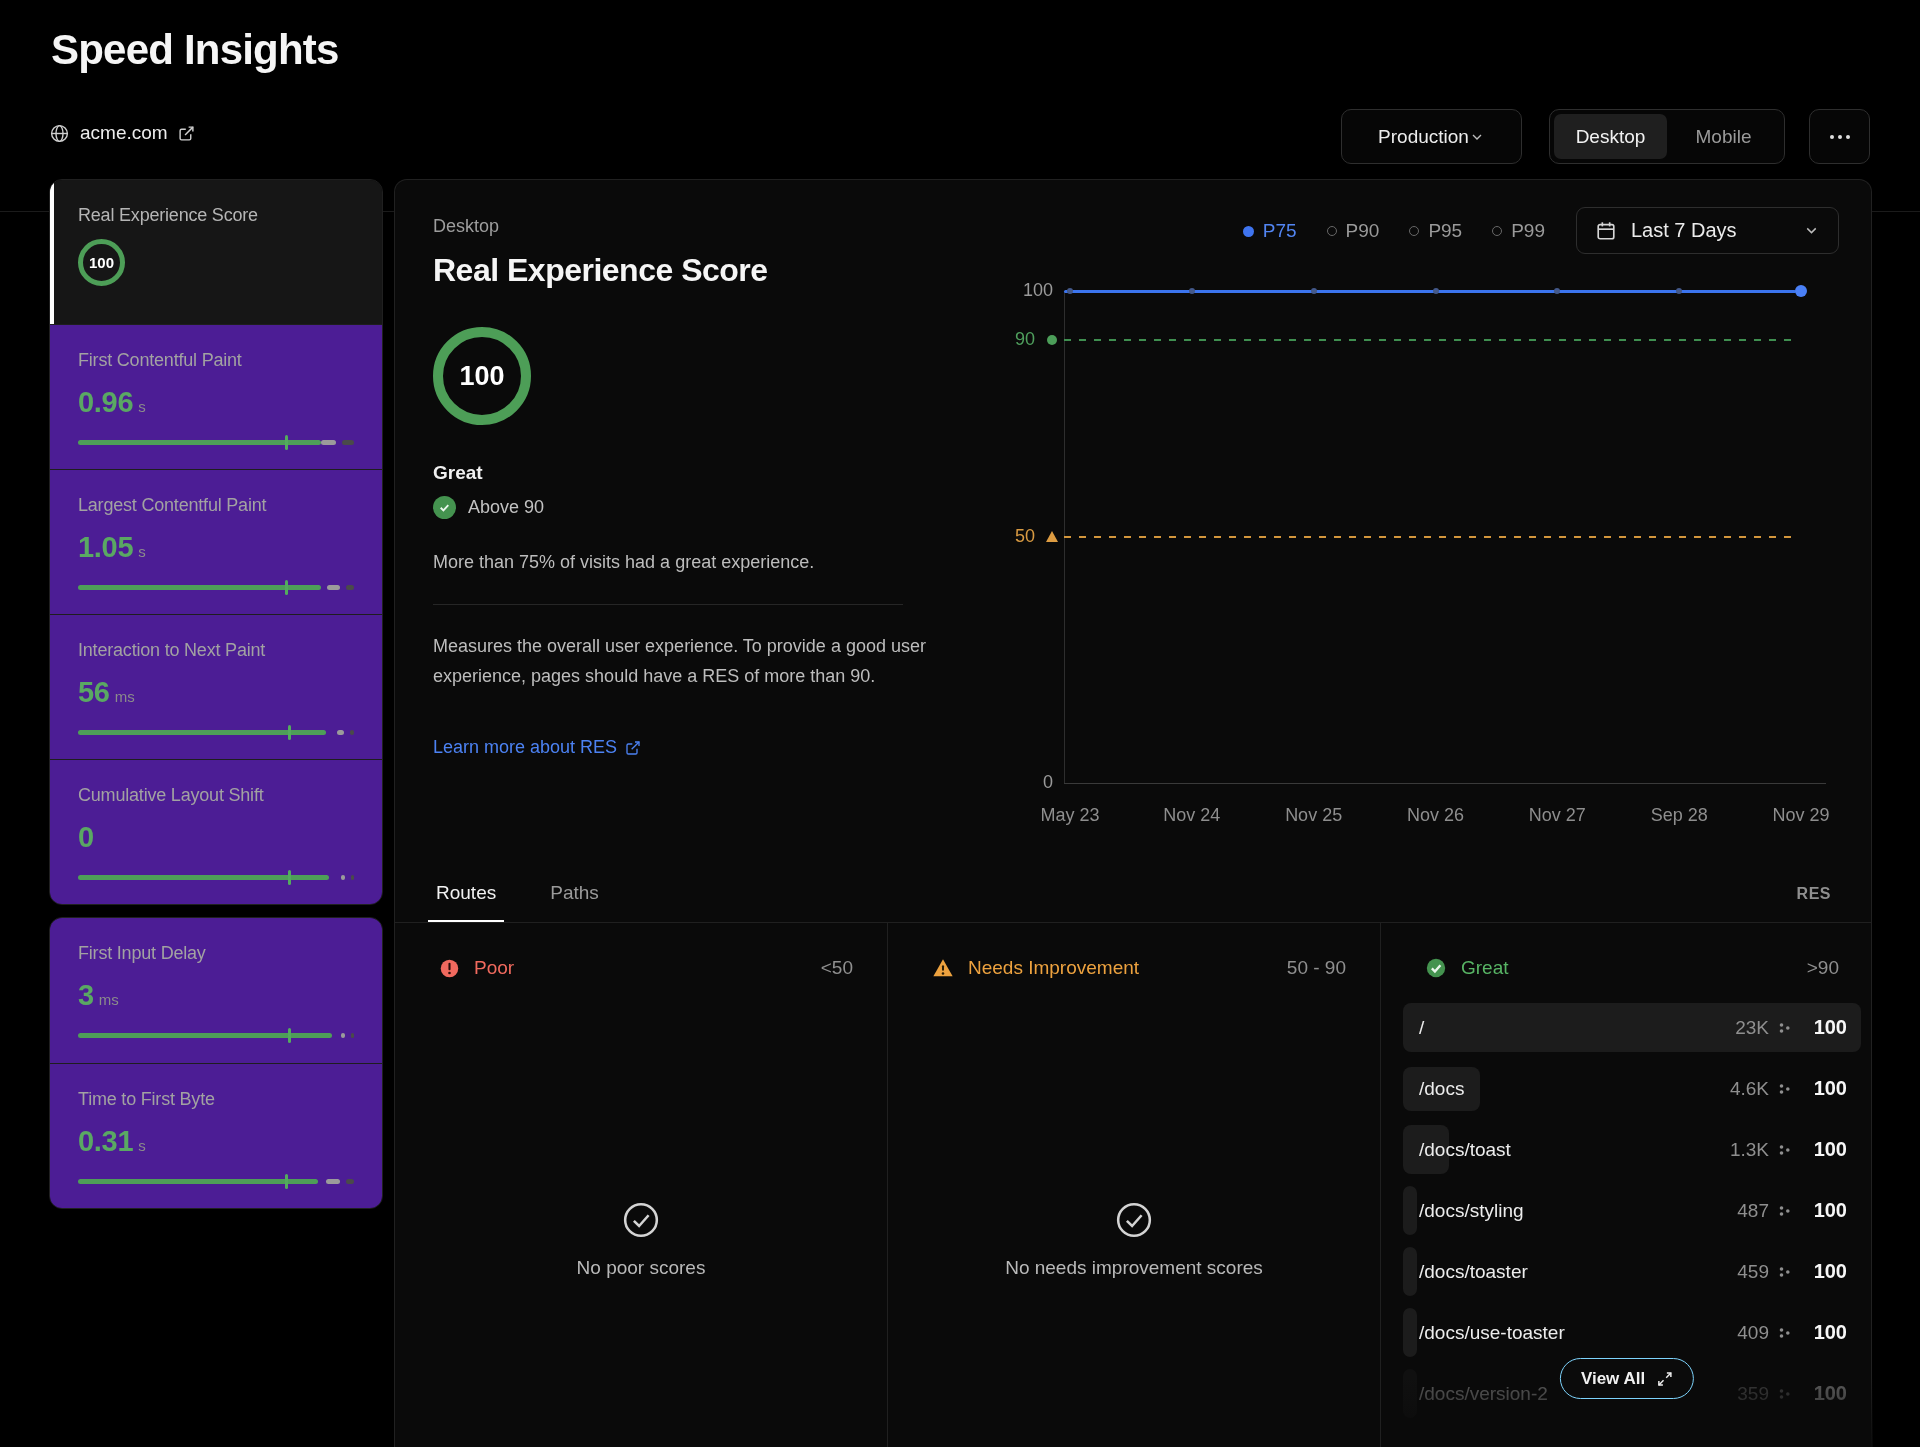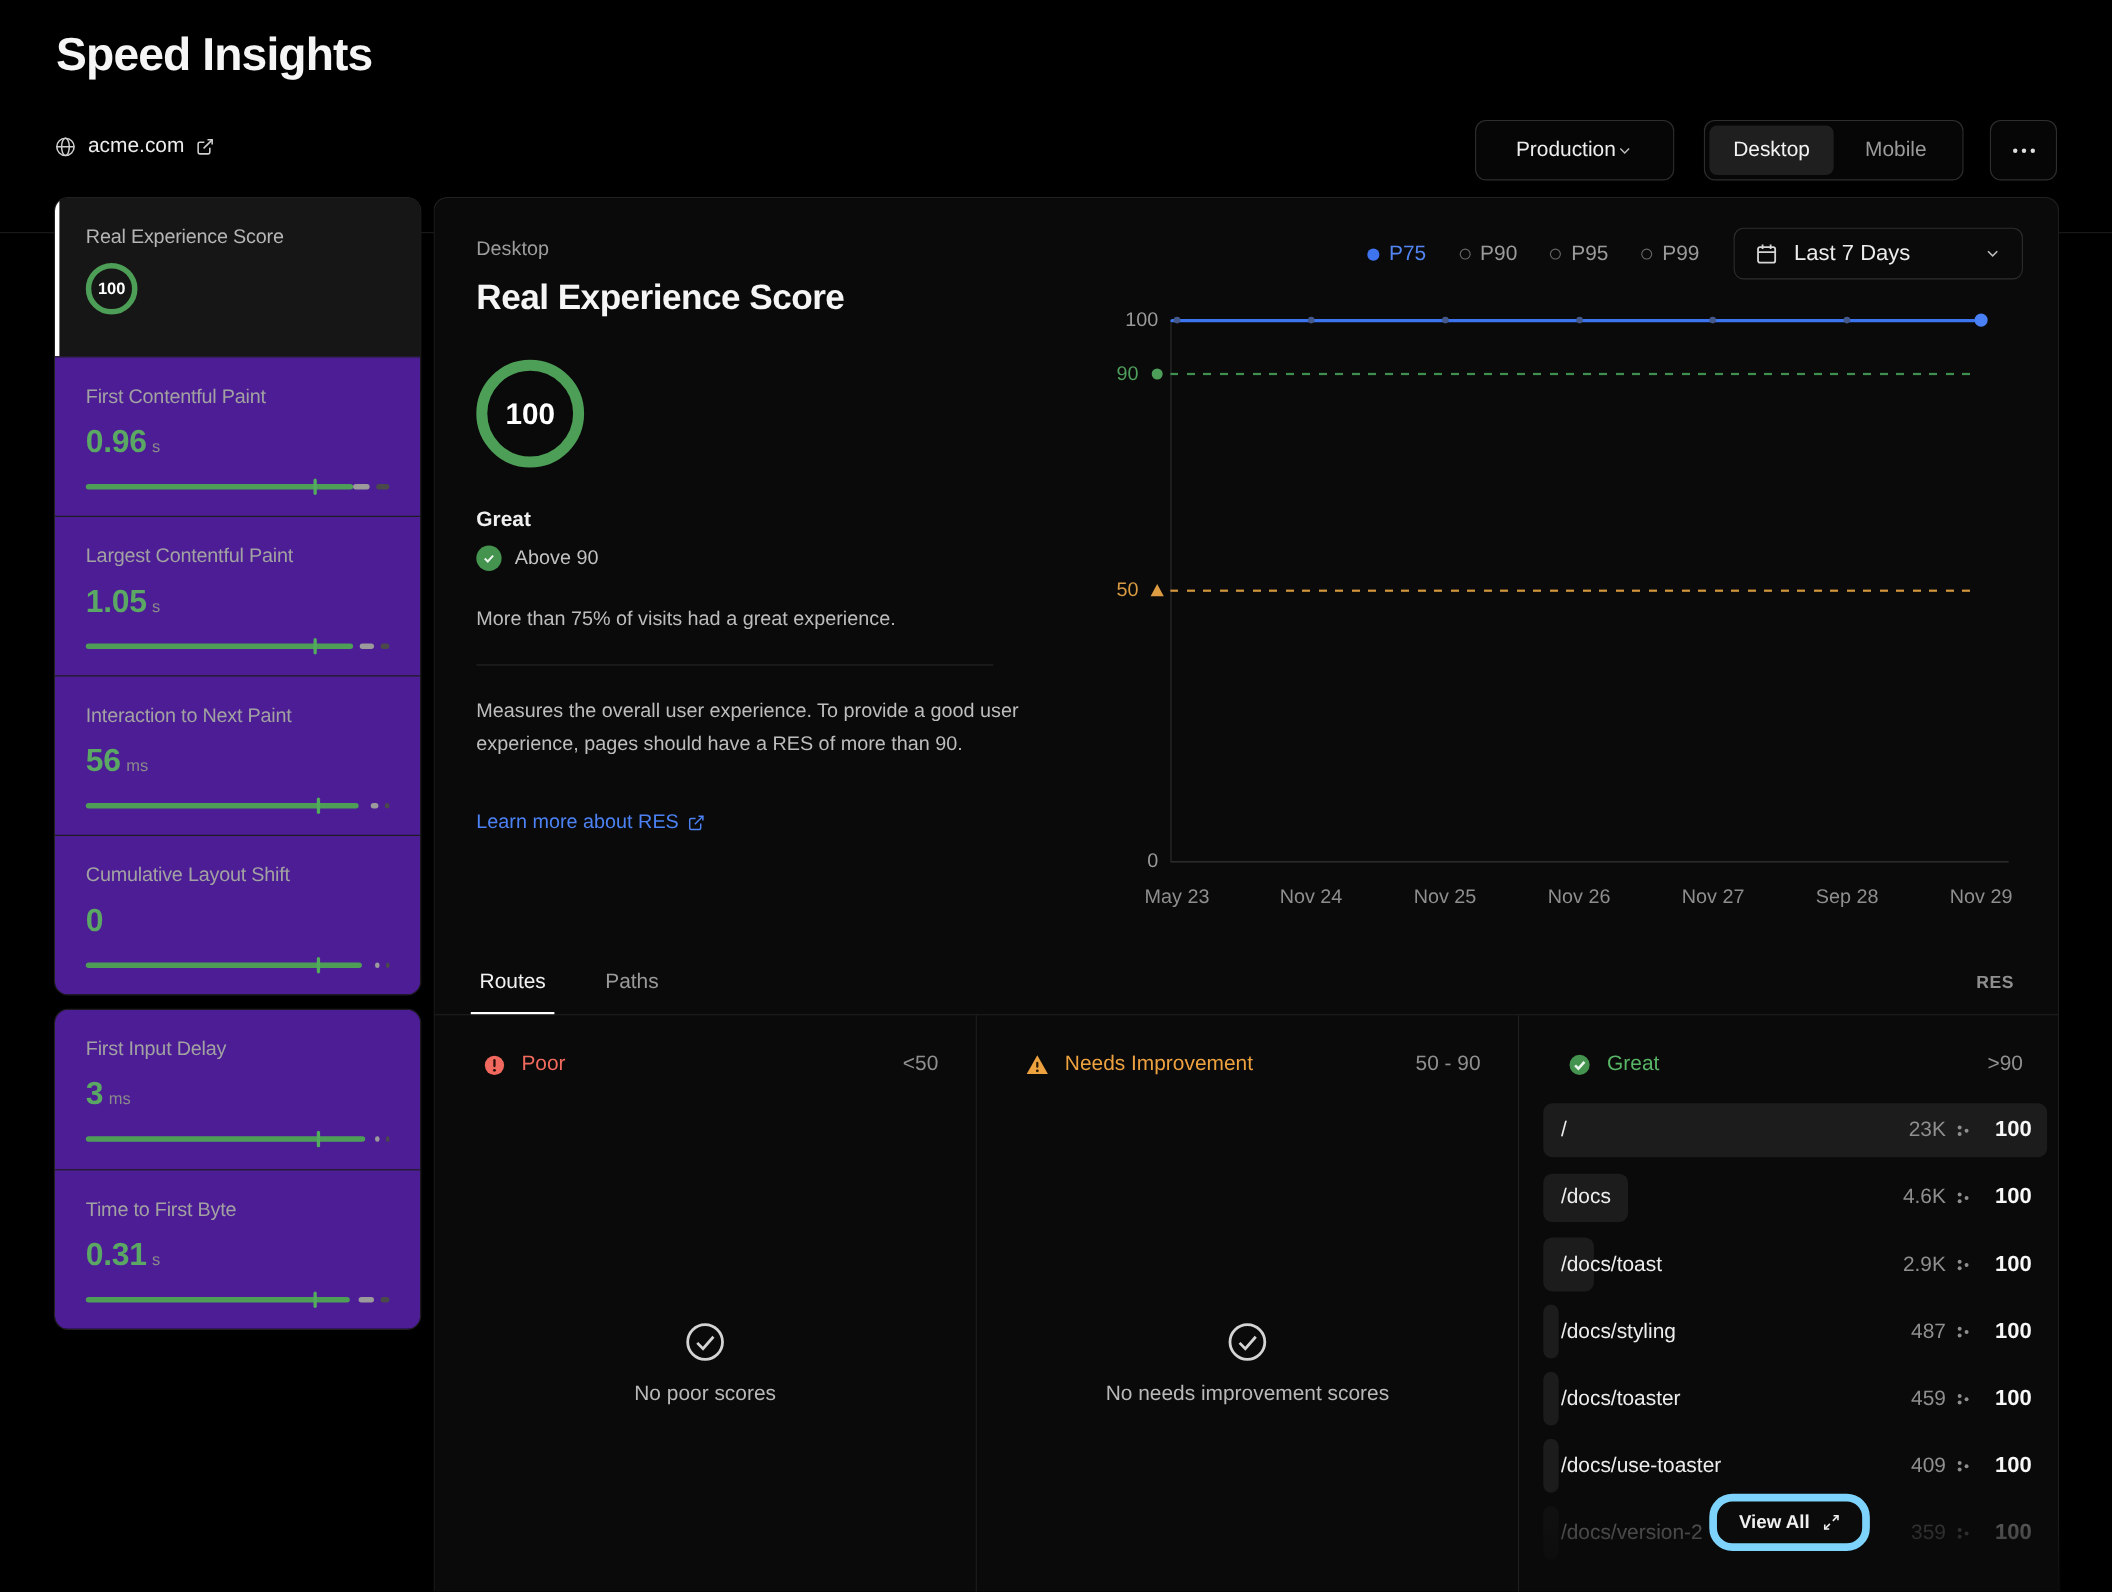--- a/index.html
+++ b/index.html
@@ -108,22 +108,22 @@
   .g-row.text-bg .route { background:#1c1c1c; border-radius:8px; padding:11px 16px; }
   .g-row.partial-bg::before { content:''; position:absolute; left:0; top:0; bottom:0; width:46px; background:#1c1c1c; border-radius:8px; }
   .g-row.strip-bg::before { content:''; position:absolute; left:0; top:0; bottom:0; width:14px; background:#1c1c1c; border-radius:8px; }
   .g-row.dimmed { opacity:0.35; }
   .g-right { margin-left:auto; display:flex; align-items:center; gap:10px; }
   .g-right .visits { font-size:19px; color:#8f8f8f; }
   .g-right .score { min-width:46px; text-align:right; font-size:20px; font-weight:700; color:#f7f7f7; }
 
   .great-fade { position:absolute; left:0; right:0; bottom:0; height:70px;
     background:linear-gradient(180deg, rgba(10,10,10,0) 0%, rgba(10,10,10,0.9) 100%); pointer-events:none; }
-  .view-all { position:absolute; left:1232px; top:1178px; transform:translateX(-50%); height:52px; padding:0 20px;
-    display:flex; align-items:center; gap:12px; border:7px solid #7dd3fc; border-radius:21px;
+  .view-all { position:absolute; left:1232px; top:1178px; transform:translateX(-50%); height:41px; padding:0 20px;
+    display:flex; align-items:center; gap:12px; border:1px solid #7dd3fc; border-radius:21px;
     background:rgba(12,12,12,0.92); font-size:17px; font-weight:600; color:#f0f0f0; cursor:pointer; z-index:3; }
 </style>
 </head>
 <body>
 
 <div class="page">
   <div class="hairline"></div>
 
   <div class="app-title">Speed Insights</div>
   <div class="site-row">
@@ -431,21 +431,21 @@
                     <circle cx="2.5" cy="10" r="1.8" fill="#8f8f8f"></circle>
                     <circle cx="8.8" cy="7" r="1.8" fill="#8f8f8f"></circle>
                   </svg>
                 </span>
                 <span class="score">100</span>
               </span>
             </div>
             <div class="g-row partial-bg">
               <span class="route">/docs/toast</span>
               <span class="g-right">
-                <span class="visits">2.9K</span>
+                <span class="visits">1.3K</span>
                 <span class="icon">
                   <svg width="12" height="14" viewBox="0 0 12 14">
                     <circle cx="2.5" cy="4" r="1.8" fill="#8f8f8f"></circle>
                     <circle cx="2.5" cy="10" r="1.8" fill="#8f8f8f"></circle>
                     <circle cx="8.8" cy="7" r="1.8" fill="#8f8f8f"></circle>
                   </svg>
                 </span>
                 <span class="score">100</span>
               </span>
             </div>

